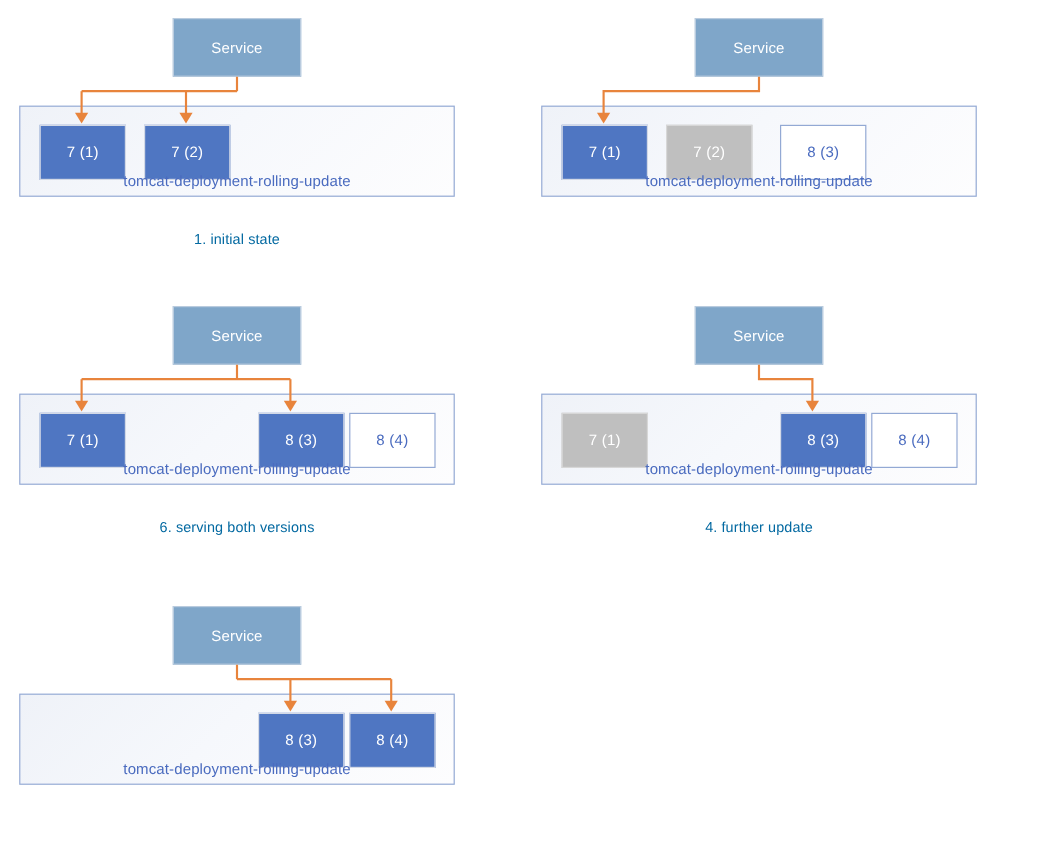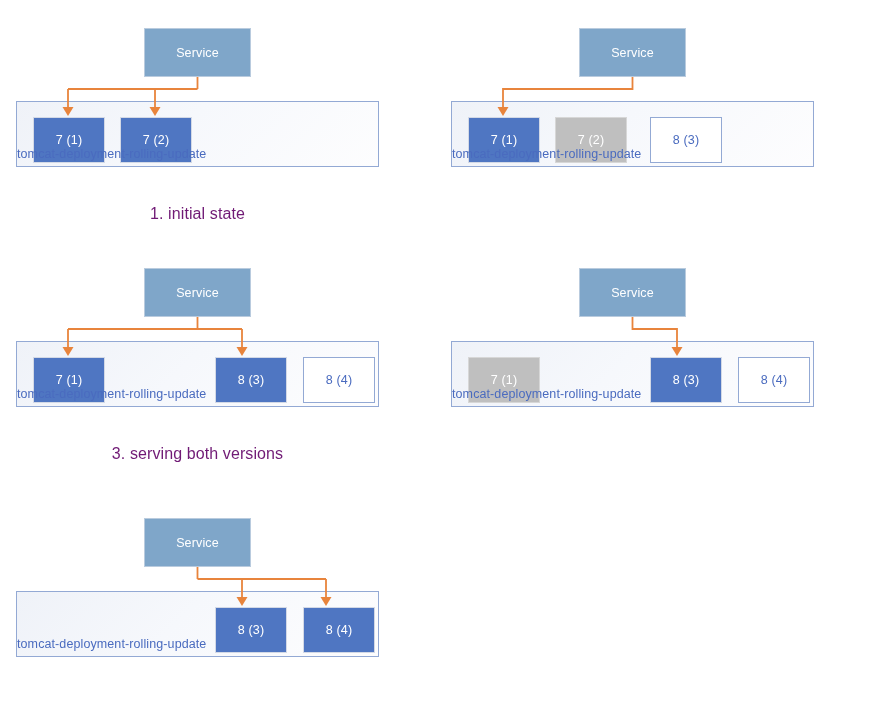--- a/index.html
+++ b/index.html
@@ -17,21 +17,20 @@
   #stage {
     position: absolute;
     left: 0; top: 0;
     width: 870px;
     height: 718px;
   }
   .panel {
     position: absolute;
     width: 435px;
     height: 239px;
-    margin-top: 13px;
   }
   
   .service-box {
     position: absolute;
     left: 144px;
     top: 15px;
     width: 107px;
     height: 49px;
     background: #7FA6C9;
     border: 1px solid #B9CBDE;
@@ -42,51 +41,52 @@
     align-items: center;
     justify-content: center;
     letter-spacing: .15px;
   }
   
   .deployment {
     position: absolute;
     left: 16px;
     top: 88px;
     width: 363px;
-    height: 66px;
+    height: 76px;
     box-sizing: border-box;
     border: 1px solid #93A9D4;
     background: linear-gradient(135deg, #EFF2F8 0%, #F6F8FC 45%, #FDFDFE 100%);
   }
   .deployment-label {
     position: absolute;
     left: 0;
     right: 0;
     bottom: 5px;
+    text-align: center;
     font-size: 12.5px;
     color: #4A6BBF;
     letter-spacing: .1px;
   }
   
   .pod {
     position: absolute;
     top: 15px;
     width: 72px;
     height: 46px;
     box-sizing: border-box;
     display: flex;
     align-items: center;
     justify-content: center;
     font-size: 12.5px;
     letter-spacing: .2px;
   }
   .pod.slot1 { left: 16px; }
   .pod.slot2 { left: 103px; }
   .pod.slot3 { left: 198px; }
-  .pod.slot4 { left: 286px; }
+  .pod.slot4 { left: 274px; }
 
   .pod.blue {
     background: #4F76C2;
     border: 1px solid #D3D9E6;
     color: #FFFFFF;
   }
   .pod.gray {
     background: #BFBFBF;
     border: 1px solid #D7D7D7;
     color: #FFFFFF;
@@ -96,22 +96,22 @@
     border: 1px solid #93A9D4;
     color: #4A6BBF;
   }
   
   .caption {
     position: absolute;
     left: 0;
     top: 192px;
     width: 395px;
     text-align: center;
-    font-size: 16px;
-    color: #701a75;
+    font-size: 12px;
+    color: #0369a1;
     letter-spacing: .1px;
   }
   
   .arrows {
     position: absolute;
     left: 0; top: 0;
     width: 435px;
     height: 239px;
     pointer-events: none;
     overflow: visible;
@@ -166,34 +166,35 @@
         <div class="pod slot4 white">8 (4)</div>
         <div class="deployment-label">tomcat-deployment-rolling-update</div>
       </div>
       <svg class="arrows" viewBox="0 0 435 239">
         <path class="arrow-path" d="M 197.5 64 L 197.5 76 M 68 76 L 242 76"></path>
         <path class="arrow-path" d="M 68 76 L 68 96"></path>
         <polygon class="arrow-head" points="62.5,94 73.5,94 68,103"></polygon>
         <path class="arrow-path" d="M 242 76 L 242 96"></path>
         <polygon class="arrow-head" points="236.5,94 247.5,94 242,103"></polygon>
       </svg>
-      <div class="caption">3. serving both versions</div>
+      <div class="caption">6. serving both versions</div>
     </div>
     <div class="panel" style="left: 435px; top: 240px;">
       <div class="service-box">Service</div>
       <div class="deployment">
         <div class="pod slot1 gray">7 (1)</div>
         <div class="pod slot3 blue">8 (3)</div>
         <div class="pod slot4 white">8 (4)</div>
         <div class="deployment-label">tomcat-deployment-rolling-update</div>
       </div>
       <svg class="arrows" viewBox="0 0 435 239">
         <path class="arrow-path" d="M 197.5 64 L 197.5 76 L 242 76 L 242 96"></path>
         <polygon class="arrow-head" points="236.5,94 247.5,94 242,103"></polygon>
       </svg>
+      <div class="caption">4. further update</div>
     </div>
     <div class="panel" style="left: 0px; top: 490px;">
       <div class="service-box">Service</div>
       <div class="deployment">
         <div class="pod slot3 blue">8 (3)</div>
         <div class="pod slot4 blue">8 (4)</div>
         <div class="deployment-label">tomcat-deployment-rolling-update</div>
       </div>
       <svg class="arrows" viewBox="0 0 435 239">
         <path class="arrow-path" d="M 197.5 64 L 197.5 76 M 197.5 76 L 326 76"></path>

